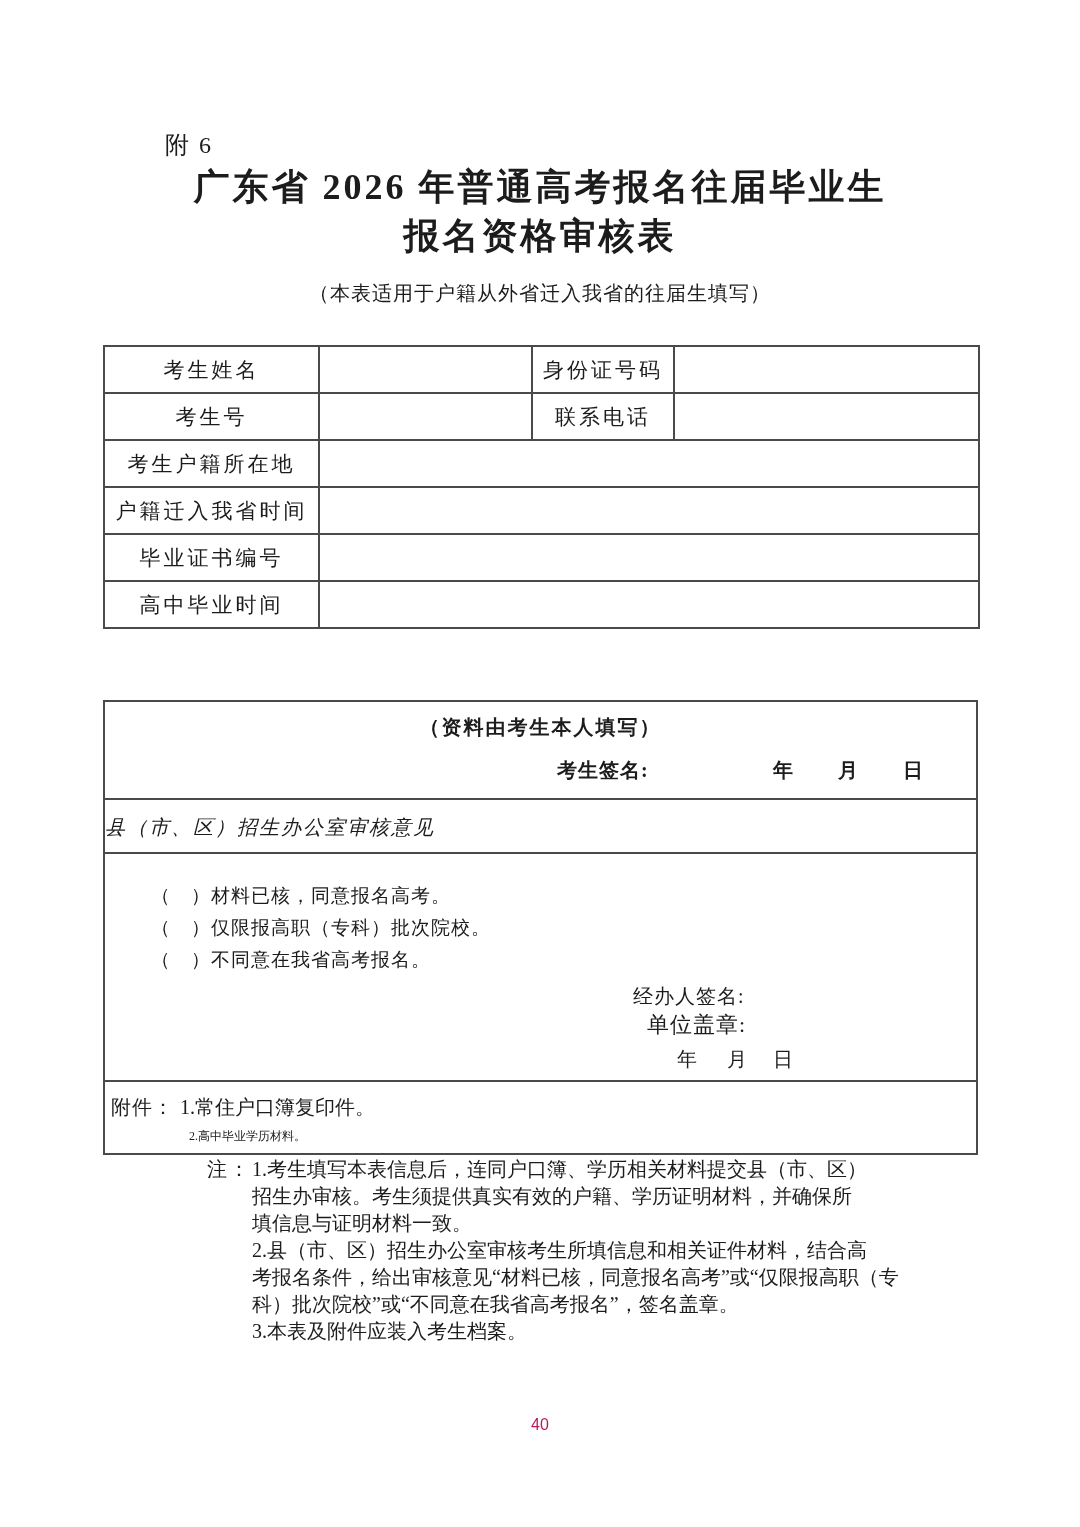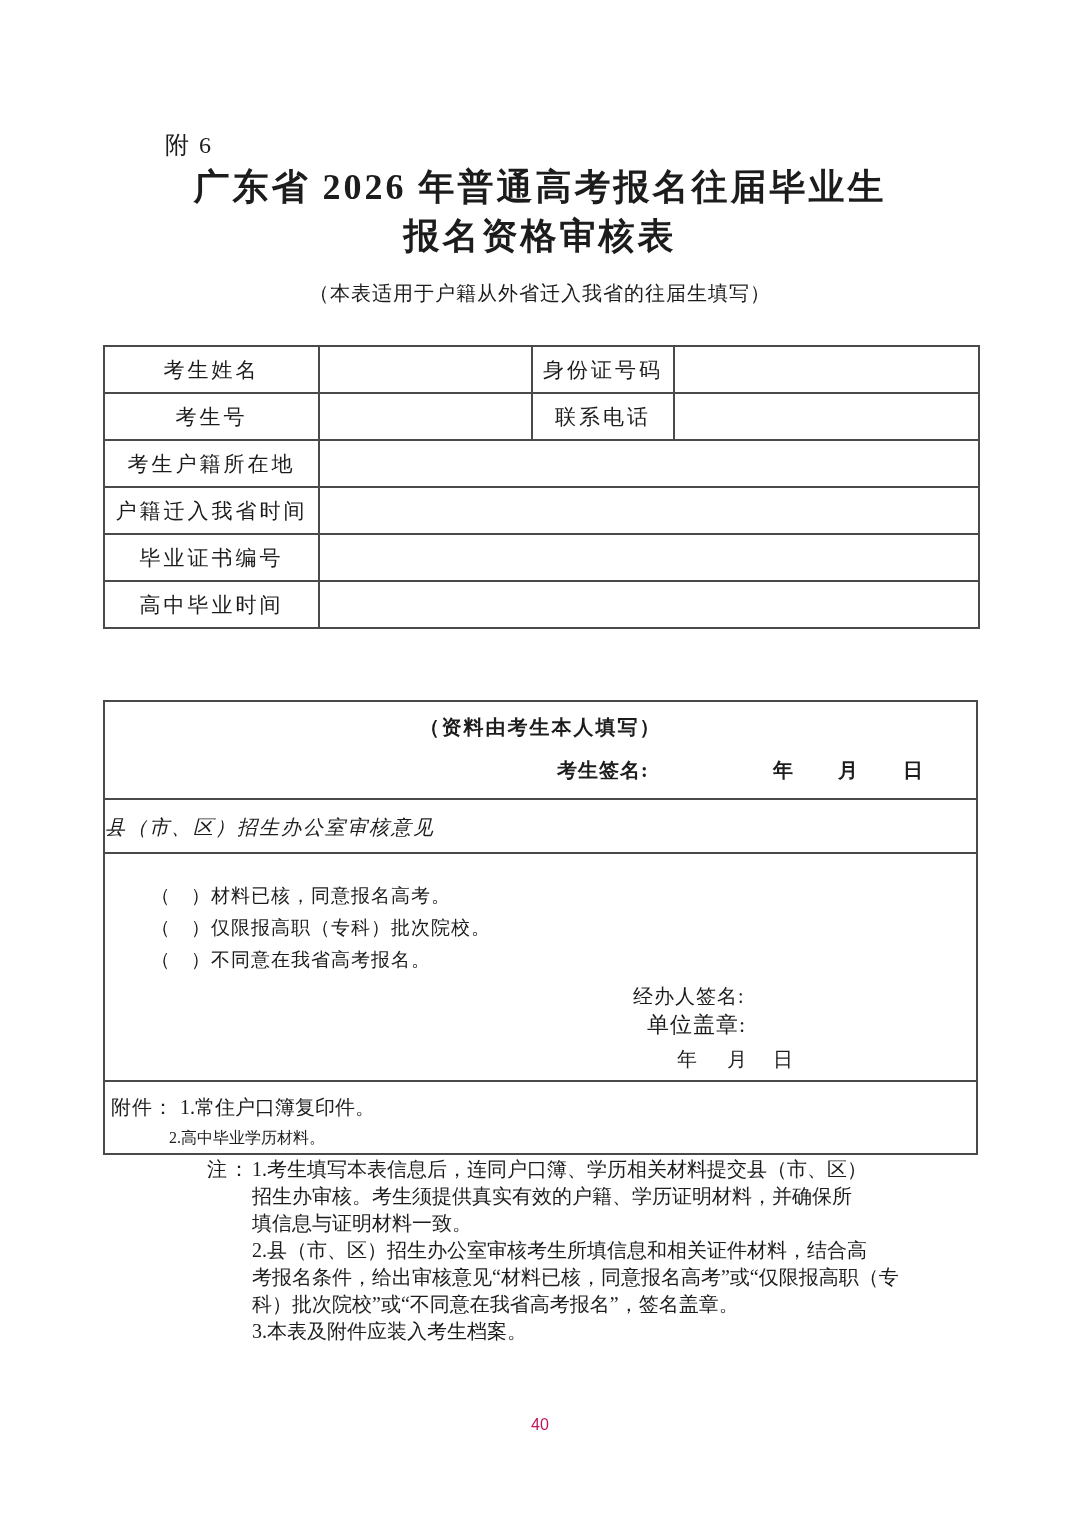--- a/index.html
+++ b/index.html
@@ -54,21 +54,21 @@
   .options { position:absolute; left:46px; top:26px; font-size:19px; line-height:32px; letter-spacing:1px; }
   .opt { white-space:nowrap; }
   .handler-sig { position:absolute; left:528px; top:120px; font-size:20px; letter-spacing:1px;margin-top:9px; }
   .unit-seal   { position:absolute; left:542px; top:156px; font-size:22px; letter-spacing:1px; }
   .c-date { position:absolute; left:572px; top:192px; font-size:20px; }
   .c-date .m { margin-left:30px; }
   .c-date .d { margin-left:26px; }
   .attach-line1 { position:absolute; left:6px;  top:12px; font-size:20px; white-space:nowrap; }
   .attach-label { letter-spacing:1px; }
   .attach-item1 { margin-left:6px; }
-  .attach-line2 { position:absolute; left:64px; top:46px; font-size:16px; white-space:nowrap; }
+  .attach-line2 { position:absolute; left:84px; top:46px; font-size:12px; white-space:nowrap; }
   
   .notes { position:absolute; left:207px; top:1156px; font-size:20px; line-height:27px; }
   .notes-label { position:absolute; left:0; top:0; letter-spacing:2px; }
   .notes-items { margin-left:45px; }
   .note-line { white-space:nowrap; }
   .note-line.cont { }
   
   .pageno { position:absolute; left:0; top:1416px; width:100%; text-align:center;
             font-size:16px; font-family:"Liberation Sans","DejaVu Sans",sans-serif; color:#be185d; }
 </style>

